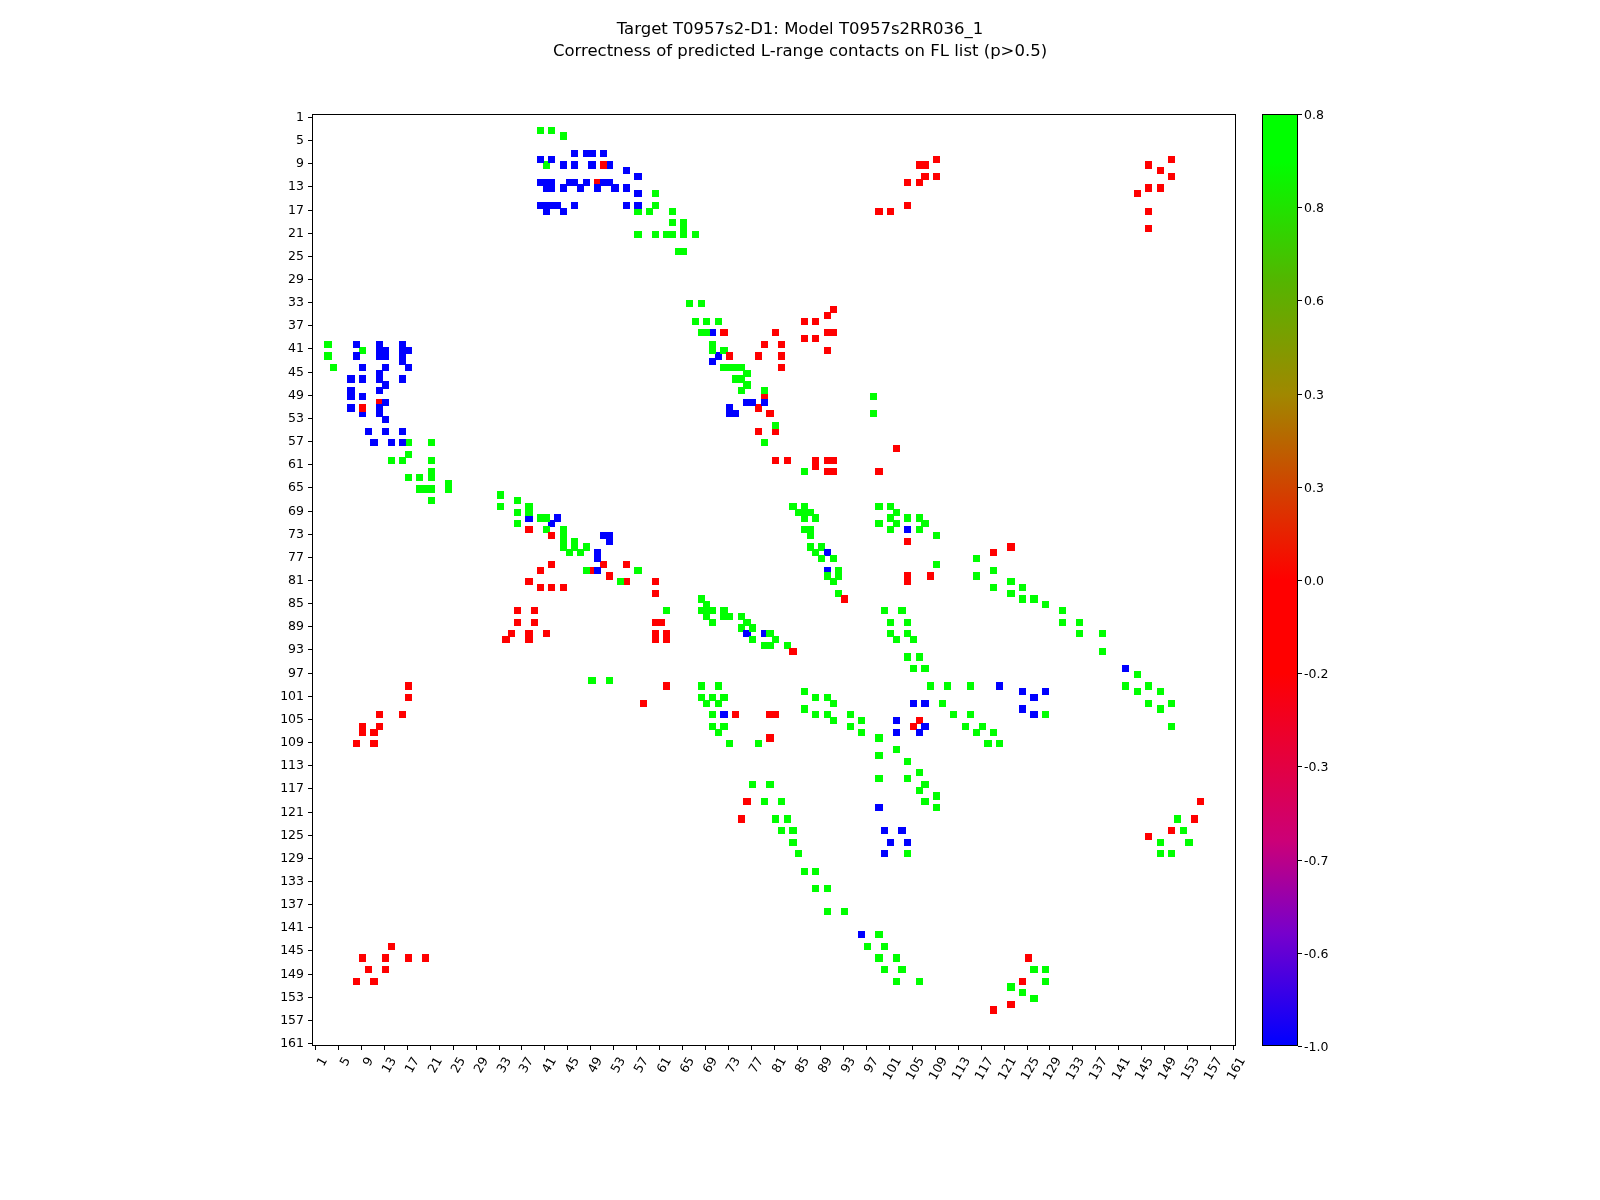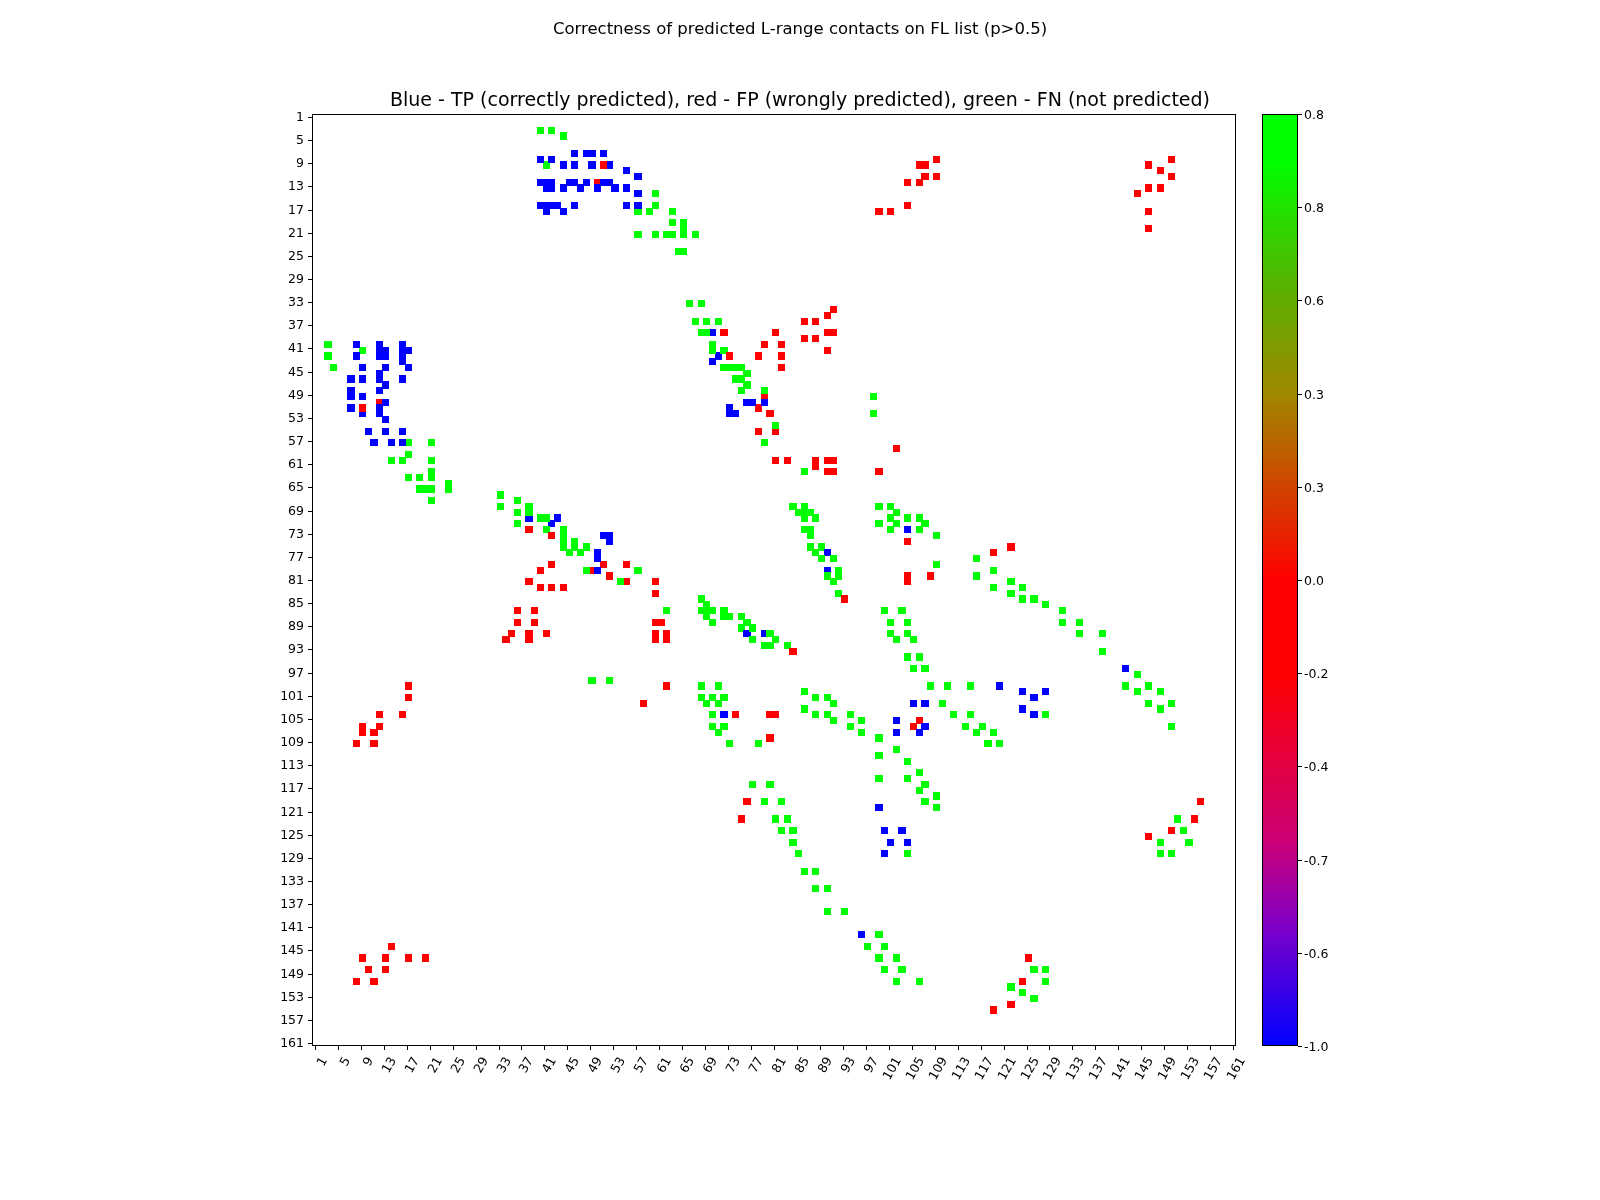--- a/index.html
+++ b/index.html
@@ -122,24 +122,24 @@
     height: 1px;
     background: #000;
   }
 </style>
 </head>
 <body>
 
 <div id="figure">
 
   <div class="title-block">
+    <div>Target T0957s2-D1: Model T0957s2RR036_1</div>
     <div>Correctness of predicted L-range contacts on FL list (p&gt;0.5)</div>
   </div>
 
-  <div class="subtitle-block">Blue - TP (correctly predicted), red - FP (wrongly predicted), green - FN (not predicted)</div>
 
   <div id="plot">
     <div id="cells">
         <div class="cell" style="left: 229.565px; top: 46.3106px; width: 7.17391px; height: 7.23602px; background: rgb(0, 255, 0);"></div>
         <div class="cell" style="left: 45.913px; top: 231.553px; width: 7.17391px; height: 7.23602px; background: rgb(0, 255, 0);"></div>
         <div class="cell" style="left: 246.783px; top: 46.3106px; width: 7.17391px; height: 7.23602px; background: rgb(0, 0, 255);"></div>
         <div class="cell" style="left: 45.913px; top: 248.919px; width: 7.17391px; height: 7.23602px; background: rgb(0, 0, 255);"></div>
         <div class="cell" style="left: 258.261px; top: 46.3106px; width: 7.17391px; height: 7.23602px; background: rgb(0, 0, 255);"></div>
         <div class="cell" style="left: 45.913px; top: 260.497px; width: 7.17391px; height: 7.23602px; background: rgb(0, 0, 255);"></div>
         <div class="cell" style="left: 275.478px; top: 46.3106px; width: 7.17391px; height: 7.23602px; background: rgb(0, 0, 255);"></div>
@@ -841,21 +841,21 @@
       <div class="cbtick" style="top: 300.4px;">0.6</div>
       <div class="cbtick-mark" style="top: 300.4px;"></div>
       <div class="cbtick" style="top: 393.6px;">0.3</div>
       <div class="cbtick-mark" style="top: 393.6px;"></div>
       <div class="cbtick" style="top: 486.8px;">0.3</div>
       <div class="cbtick-mark" style="top: 486.8px;"></div>
       <div class="cbtick" style="top: 580px;">0.0</div>
       <div class="cbtick-mark" style="top: 580px;"></div>
       <div class="cbtick" style="top: 673.2px;">-0.2</div>
       <div class="cbtick-mark" style="top: 673.2px;"></div>
-      <div class="cbtick" style="top: 766.4px;">-0.4</div>
+      <div class="cbtick" style="top: 766.4px;">-0.3</div>
       <div class="cbtick-mark" style="top: 766.4px;"></div>
       <div class="cbtick" style="top: 859.6px;">-0.7</div>
       <div class="cbtick-mark" style="top: 859.6px;"></div>
       <div class="cbtick" style="top: 952.8px;">-0.6</div>
       <div class="cbtick-mark" style="top: 952.8px;"></div>
       <div class="cbtick" style="top: 1046px;">-1.0</div>
       <div class="cbtick-mark" style="top: 1046px;"></div>
     </div>
 
 </div>

